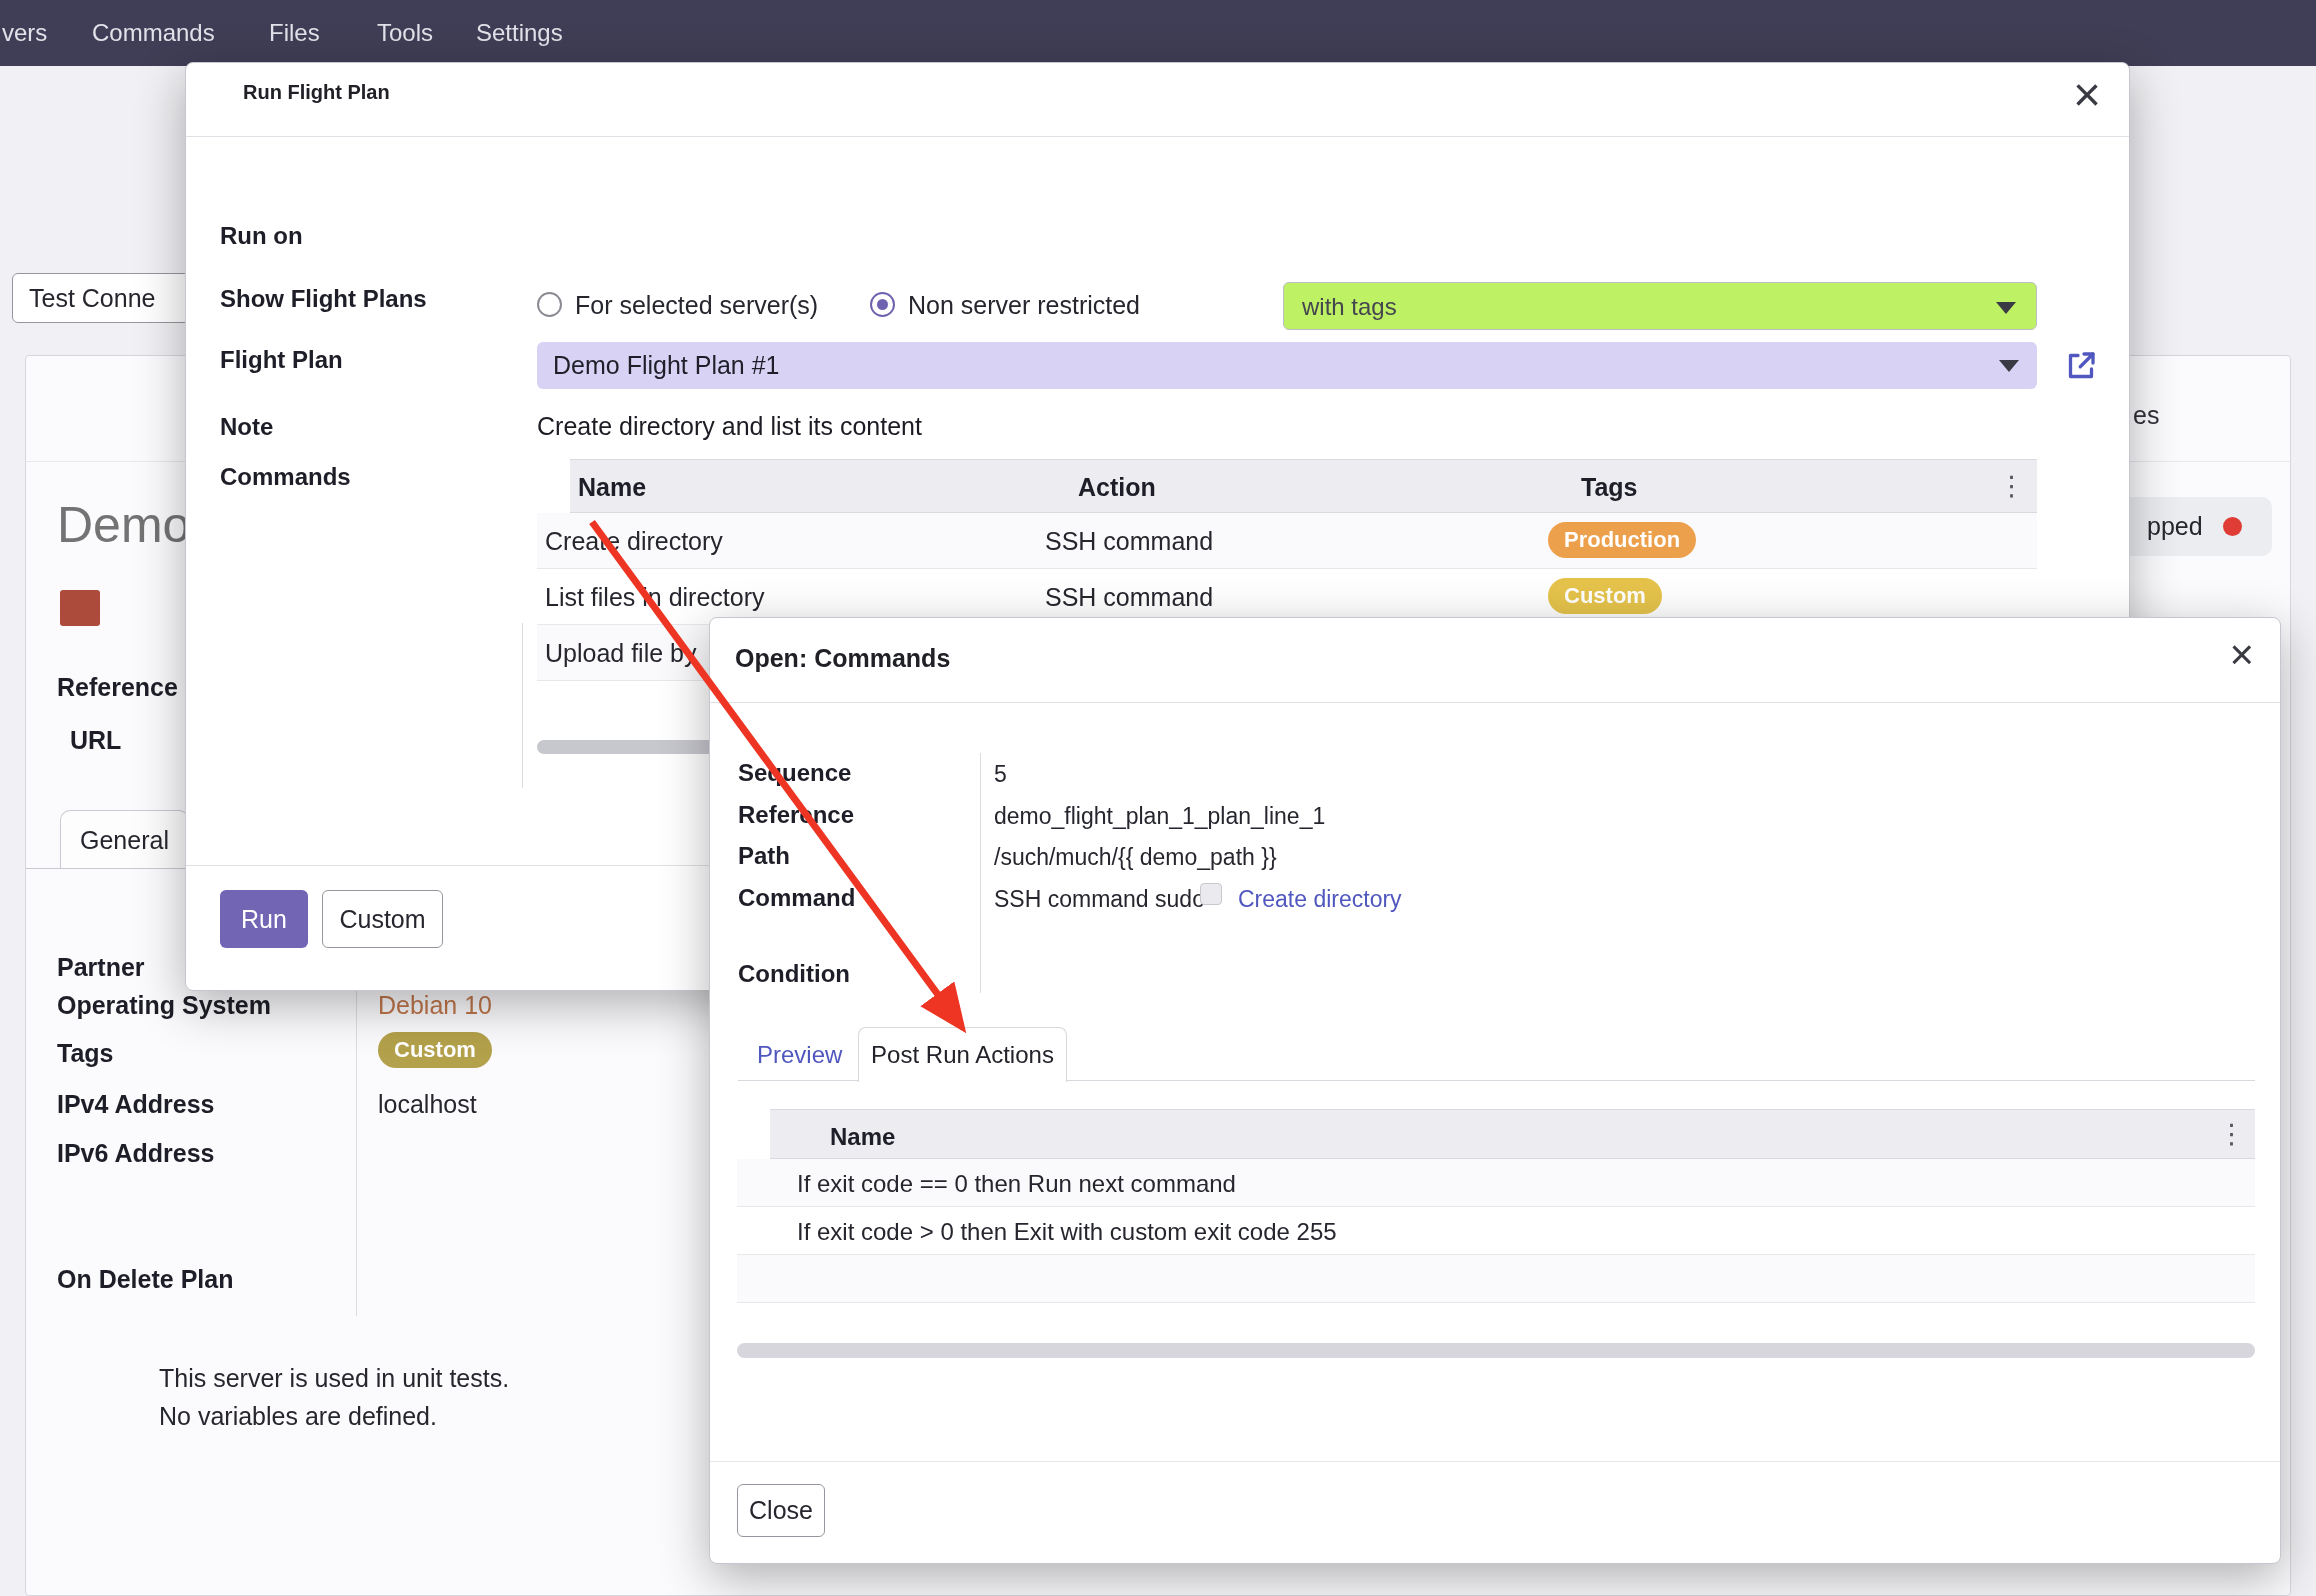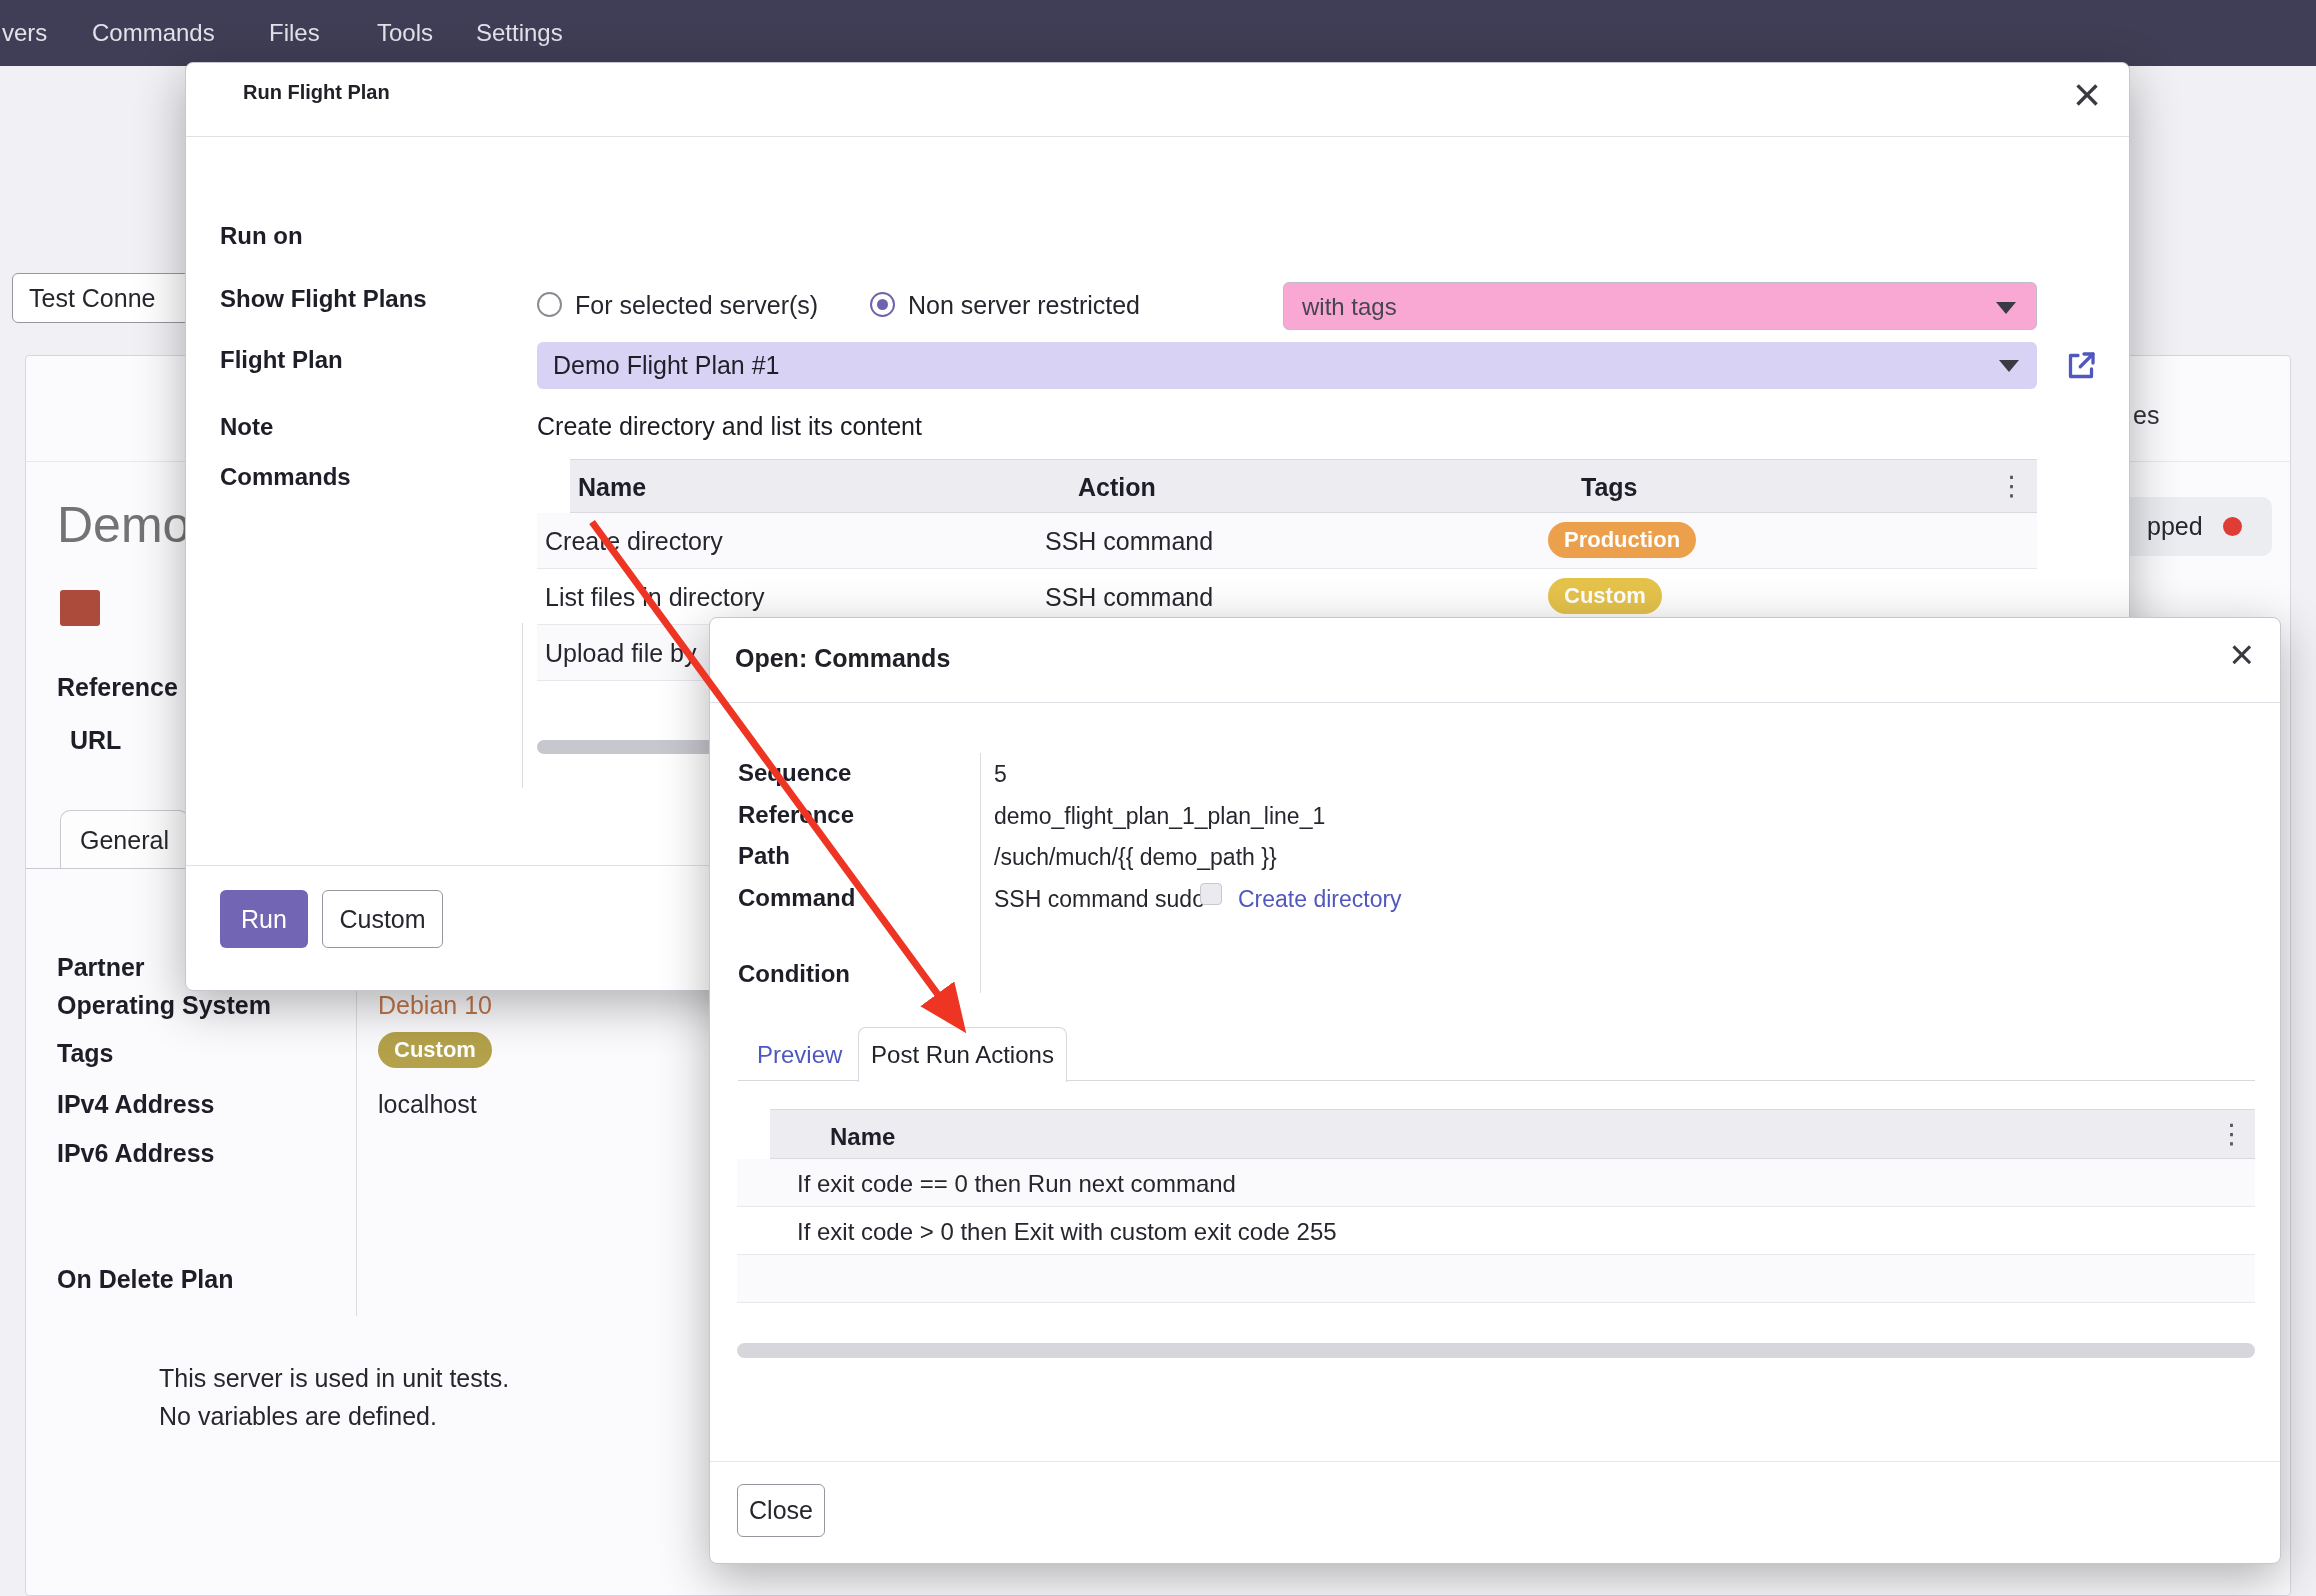--- a/index.html
+++ b/index.html
@@ -18,21 +18,21 @@
   .txt23{ position:absolute; font-size:23px; color:#26262E; line-height:28px; }
 
   
   .card { position:absolute; left:25px; top:355px; width:2266px; height:1241px; background:#FBFBFD; border:1px solid #D6D6DD; border-radius:4px; z-index:1; }
 
   
   .modal { position:absolute; background:#fff; border:1px solid #C6C6CE; border-radius:8px; box-shadow:0 14px 50px rgba(0,0,0,.30); }
   .close-x { position:absolute; font-weight:300; color:#3A3A42; line-height:1; cursor:pointer; }
 
   .sel-purple { position:absolute; background:#D8D3F5; border-radius:6px; }
-  .sel-white  { position:absolute; background:#f9a8d4; border:1px solid #BDBDC5; border-radius:6px; }
+  .sel-white  { position:absolute; background:#bef264; border:1px solid #BDBDC5; border-radius:6px; }
   .caret { position:absolute; width:0; height:0; border-left:10px solid transparent; border-right:10px solid transparent; border-top:12px solid #3A3A44; }
 
   .chip { position:absolute; left:8px; top:6px; height:36px; display:flex; align-items:center; gap:10px;
           padding:0 14px; border:1px solid #8F8F99; border-radius:18px; background:#F6F5FC; font-size:22px; color:#26262E; }
   .chip .rm { font-size:17px; font-weight:bold; }
 
   .radio { position:absolute; width:25px; height:25px; border:2px solid #8A8A93; border-radius:50%; background:#fff; }
   .radio.on { border-color:#6F63B0; }
   .radio.on .dot { position:absolute; left:5px; top:5px; width:11px; height:11px; border-radius:50%; background:#6F63B0; }
 

